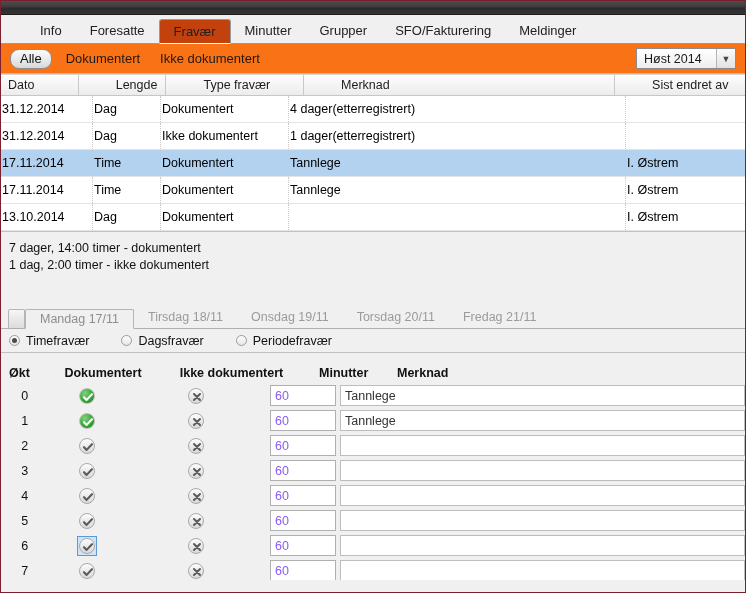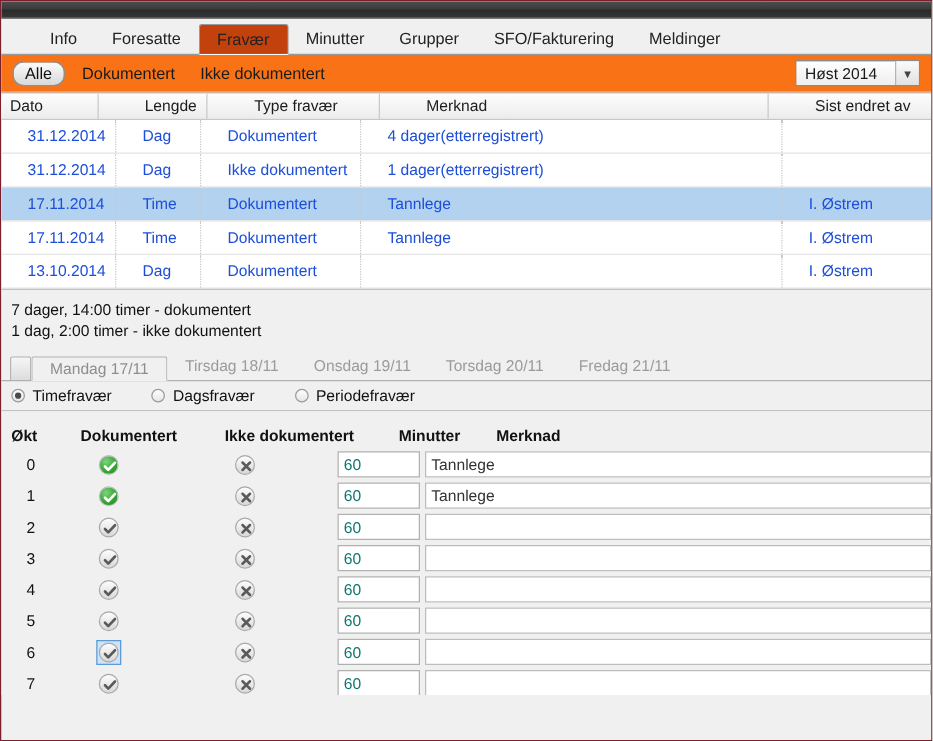--- a/index.html
+++ b/index.html
@@ -119,24 +119,24 @@
   #grid .hrow .c:last-child { border-right: none; }
   #grid .drow {
     display: flex;
     height: 27px;
     border-bottom: 1px solid #e4e4e4;
     font-size: 12.5px;
   }
   #grid .drow.sel { background: #b2d2f0; }
   #grid .drow .c {
     line-height: 26px;
-    padding-left: 21px;
+    padding-left: 1px;
     border-right: 1px dotted #c9c9c9;
     overflow: hidden; white-space: nowrap;
-    color: #1d4ed8;
+    color: #000000;
   }
   #grid .drow .c:last-child { border-right: none; }
   .col0 { width: 92px; }
   .col1 { width: 68px; }
   .col2 { width: 128px; }
   .col3 { width: 337px; }
   .col4 { width: 119px; }
   
   #summary {
     padding: 8px 0 9px 8px;
@@ -148,20 +148,21 @@
   }
   
   #daytabs {
     position: relative;
     height: 22px;
     background: #f0f0f0;
     display: flex;
     align-items: flex-end;
     padding-left: 7px;
     border-bottom: 1px solid #b0b0b0;
+    margin-top: 24px;
   }
   #daytabs .stub {
     width: 17px; height: 19px;
     border: 1px solid #b5b5b5;
     border-bottom: none;
     background: linear-gradient(to bottom, #f6f6f6 0%, #dcdcdc 100%);
     border-radius: 2px 2px 0 0;
   }
   .dtab {
     height: 20px; line-height: 19px;
@@ -253,21 +254,21 @@
   .icobox.focused {
     border: 1px solid #5b9bd5;
     background: #cfe3f7;
   }
   .minput {
     width: 66px; height: 21px;
     border: 1px solid #b0b0b0;
     background: #fff;
     font-family: "Liberation Sans", sans-serif;
     font-size: 12.5px;
-    color: #0f766e;
+    color: #8b5cf6;
     padding: 0 4px;
     line-height: 19px;
   }
   .mrkinput {
     width: 405px; height: 21px;
     border: 1px solid #bdbdbd;
     background: #fff;
     font-family: "Liberation Sans", sans-serif;
     font-size: 12.5px;
     color: #333;

